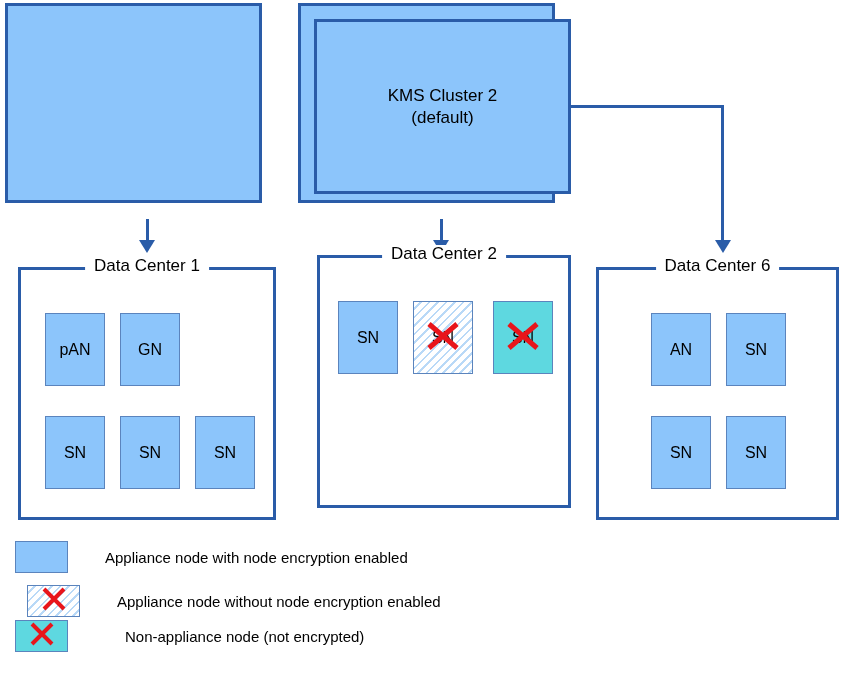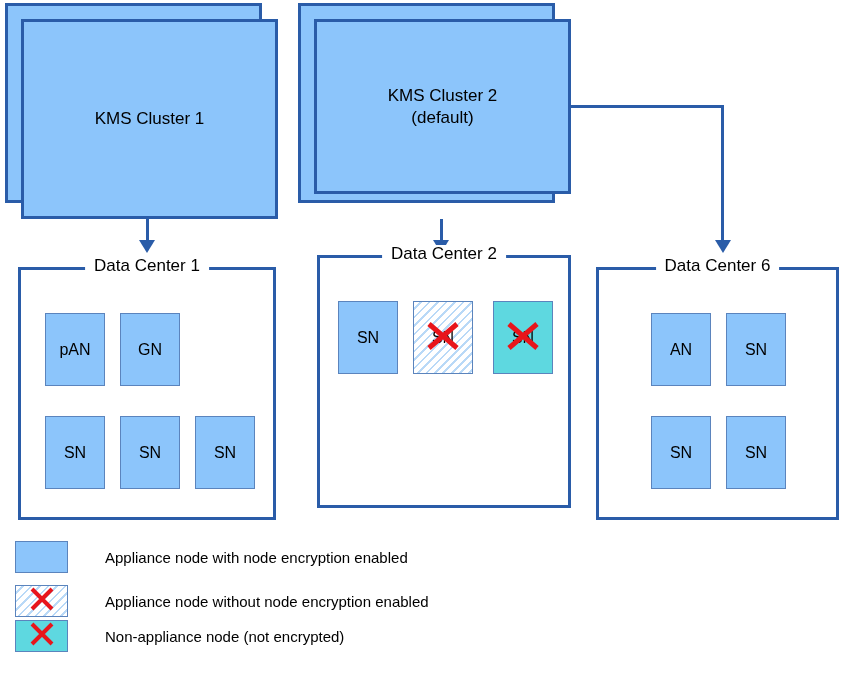--- a/index.html
+++ b/index.html
@@ -146,23 +146,20 @@
     white-space: nowrap;
   }
 </style>
 </head>
 <body>
 
 <div id="stage">
 
   <div class="kms-stack" style="left:5px; top:3px; width:273px; height:216px;">
     <div class="kms-card back" style="width:257px; height:200px;"></div>
-    <div class="kms-card front" style="width:257px; height:200px;">
-      <span class="kms-label">KMS Cluster 1</span>
-    </div>
   </div>
 
   <div class="kms-stack" style="left:298px; top:3px; width:273px; height:216px;">
     <div class="kms-card back" style="width:257px; height:200px;"></div>
     <div class="kms-card front" style="width:257px; height:175px;">
       <span class="kms-label">KMS Cluster 2
 (default)</span>
     </div>
   </div>
 
@@ -245,32 +242,32 @@
     </div>
   </div>
 
   <div class="legend" style="left:0; top:0; width:853px; height:655px;">
 
     <div class="legend-row" style="left:15px; top:541px;">
       <span class="swatch enc"></span>
       <span class="legend-text">Appliance node with node encryption enabled</span>
     </div>
 
-    <div class="legend-row" style="left:15px; top:585px;">
+    <div class="legend-row" style="left:27px; top:585px;">
       <span class="swatch noenc">
         <span class="xmark">
           <svg width="26" height="26" viewBox="0 0 26 26" aria-hidden="true">
             <path d="M3 3 L23 23 M23 3 L3 23" stroke="#e8151b" stroke-width="4" stroke-linecap="butt" fill="none"></path>
           </svg>
         </span>
       </span>
       <span class="legend-text">Appliance node without node encryption enabled</span>
     </div>
 
-    <div class="legend-row" style="left:15px; top:620px;">
+    <div class="legend-row" style="left:15px; top:620px;gap:20px;">
       <span class="swatch nonappliance">
         <span class="xmark">
           <svg width="26" height="26" viewBox="0 0 26 26" aria-hidden="true">
             <path d="M3 3 L23 23 M23 3 L3 23" stroke="#e8151b" stroke-width="4" stroke-linecap="butt" fill="none"></path>
           </svg>
         </span>
       </span>
       <span class="legend-text">Non-appliance node (not encrypted)</span>
     </div>
   </div>

